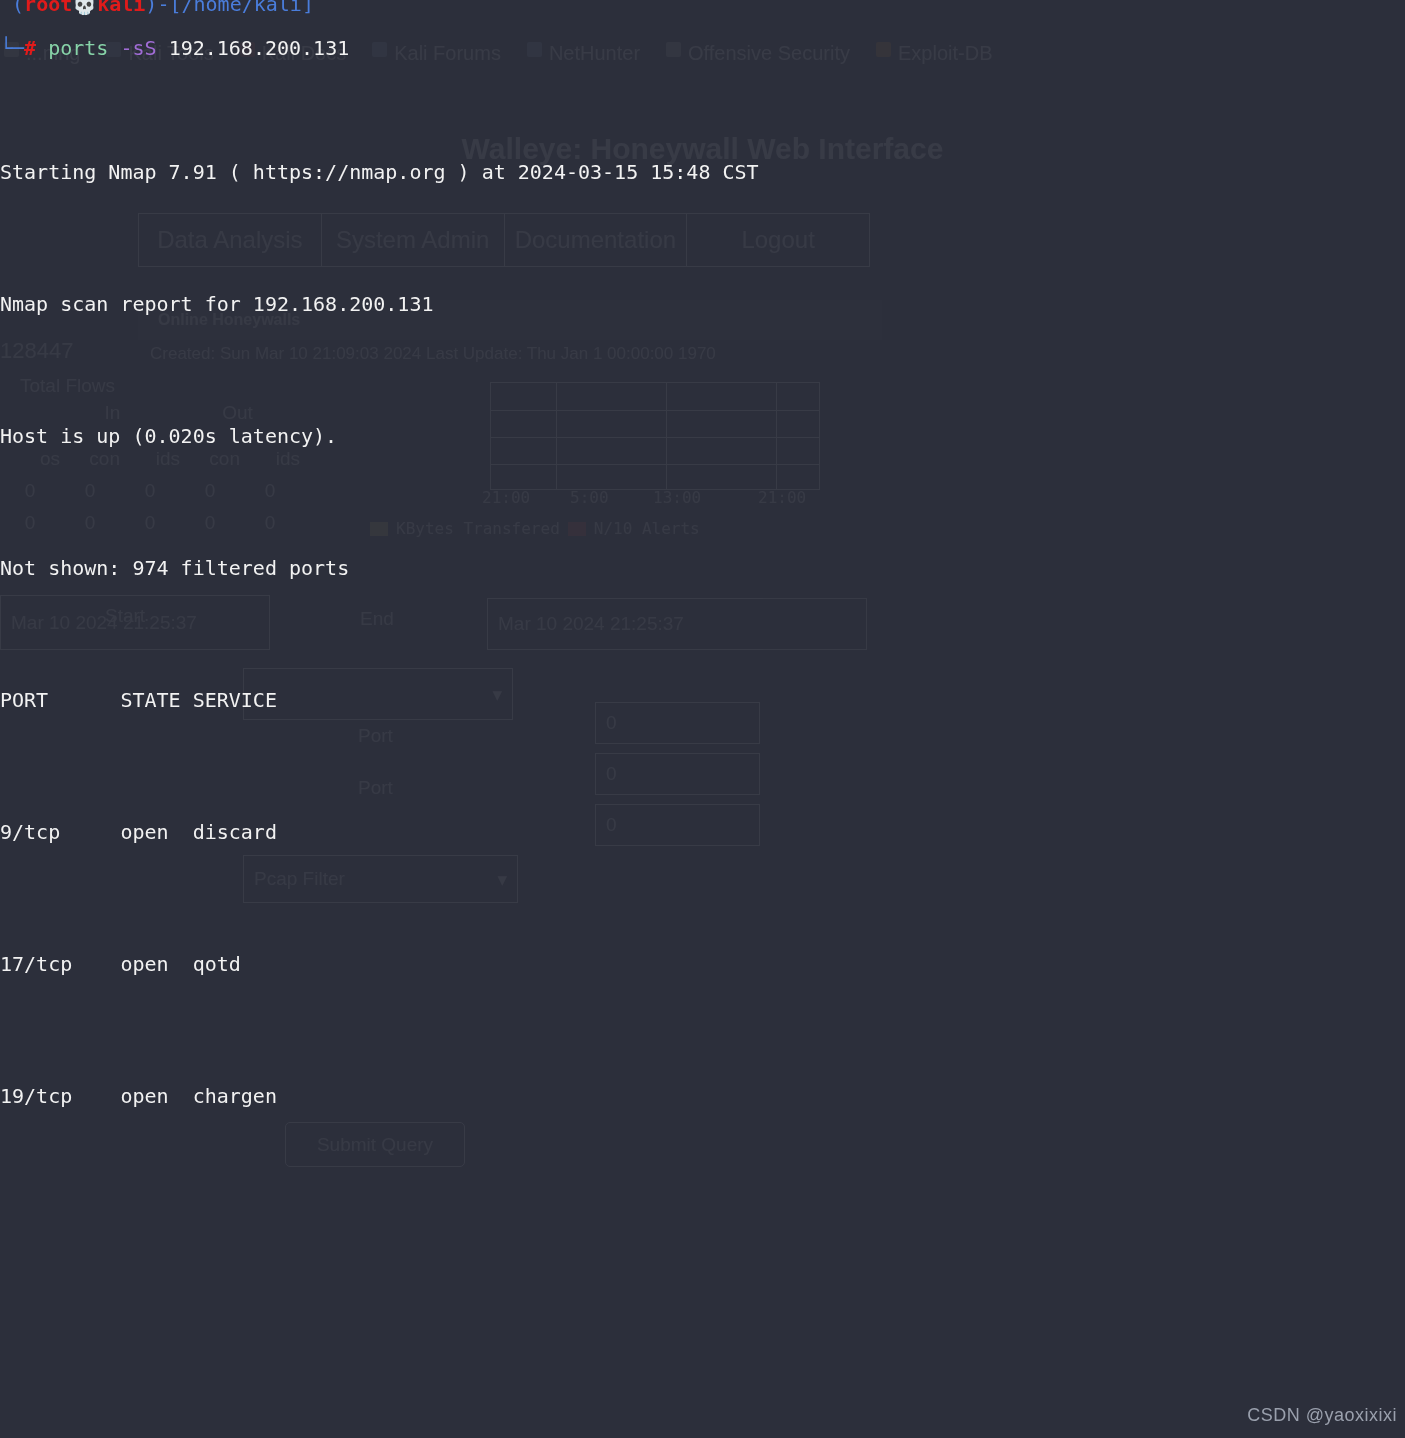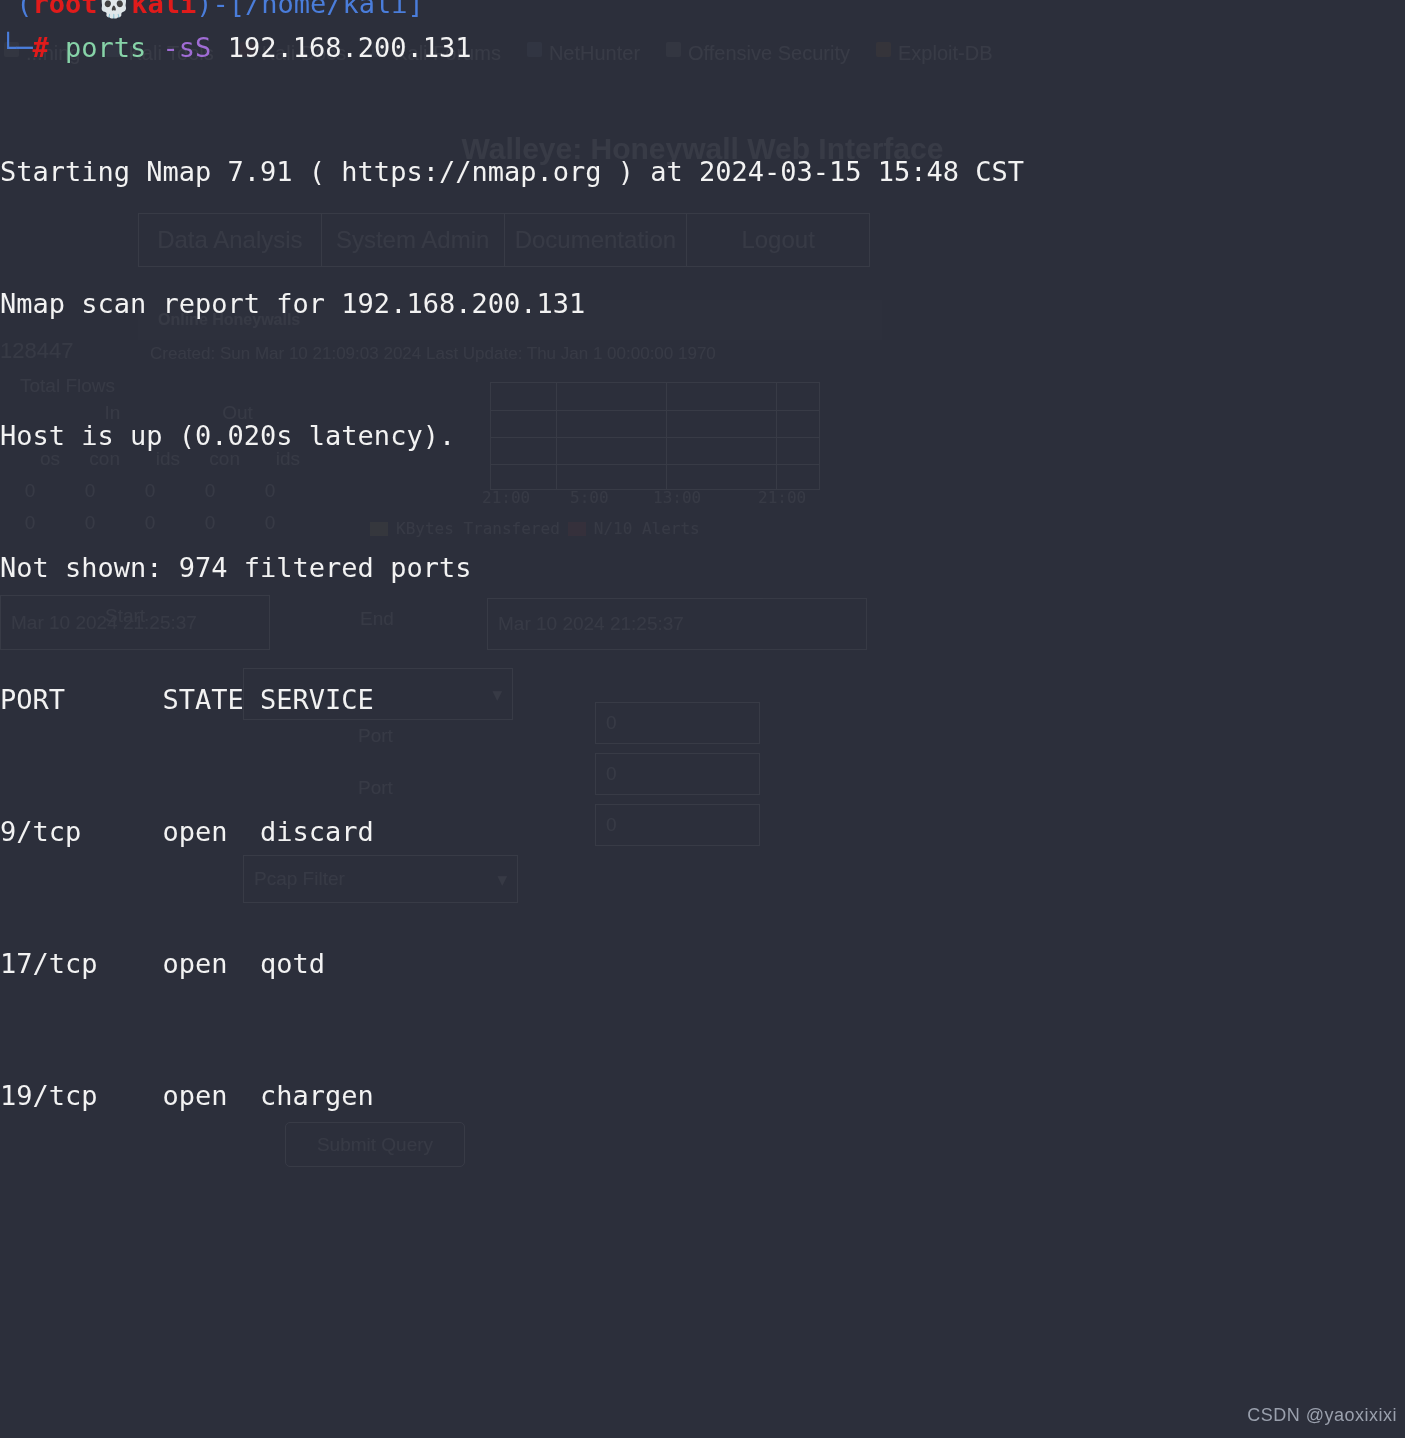--- a/index.html
+++ b/index.html
@@ -207,21 +207,21 @@
     display: flex; align-items: center; justify-content: center;
     font-size: 19px;
   }
 
   
   #terminal {
     position: absolute;
     inset: 0;
     padding: 16px;
     font-family: "DejaVu Sans Mono", "Liberation Mono", monospace;
-    font-size: 27px;
+    font-size: 20px;
     line-height: 44px;
     color: #f2f2f2;
     white-space: pre;
   }
   #terminal .line { height: 44px; }
   #term-prompt-top { position: absolute; top: -18px; left: 0; }
   #term-prompt-cmd { position: absolute; top: 26px; left: 0; }
   #term-body { position: absolute; top: 62px; left: 0; right: 0; }
   .c-blue   { color: #4a7ddb; }
   .c-red    { color: #e01b1b; font-weight: bold; }

